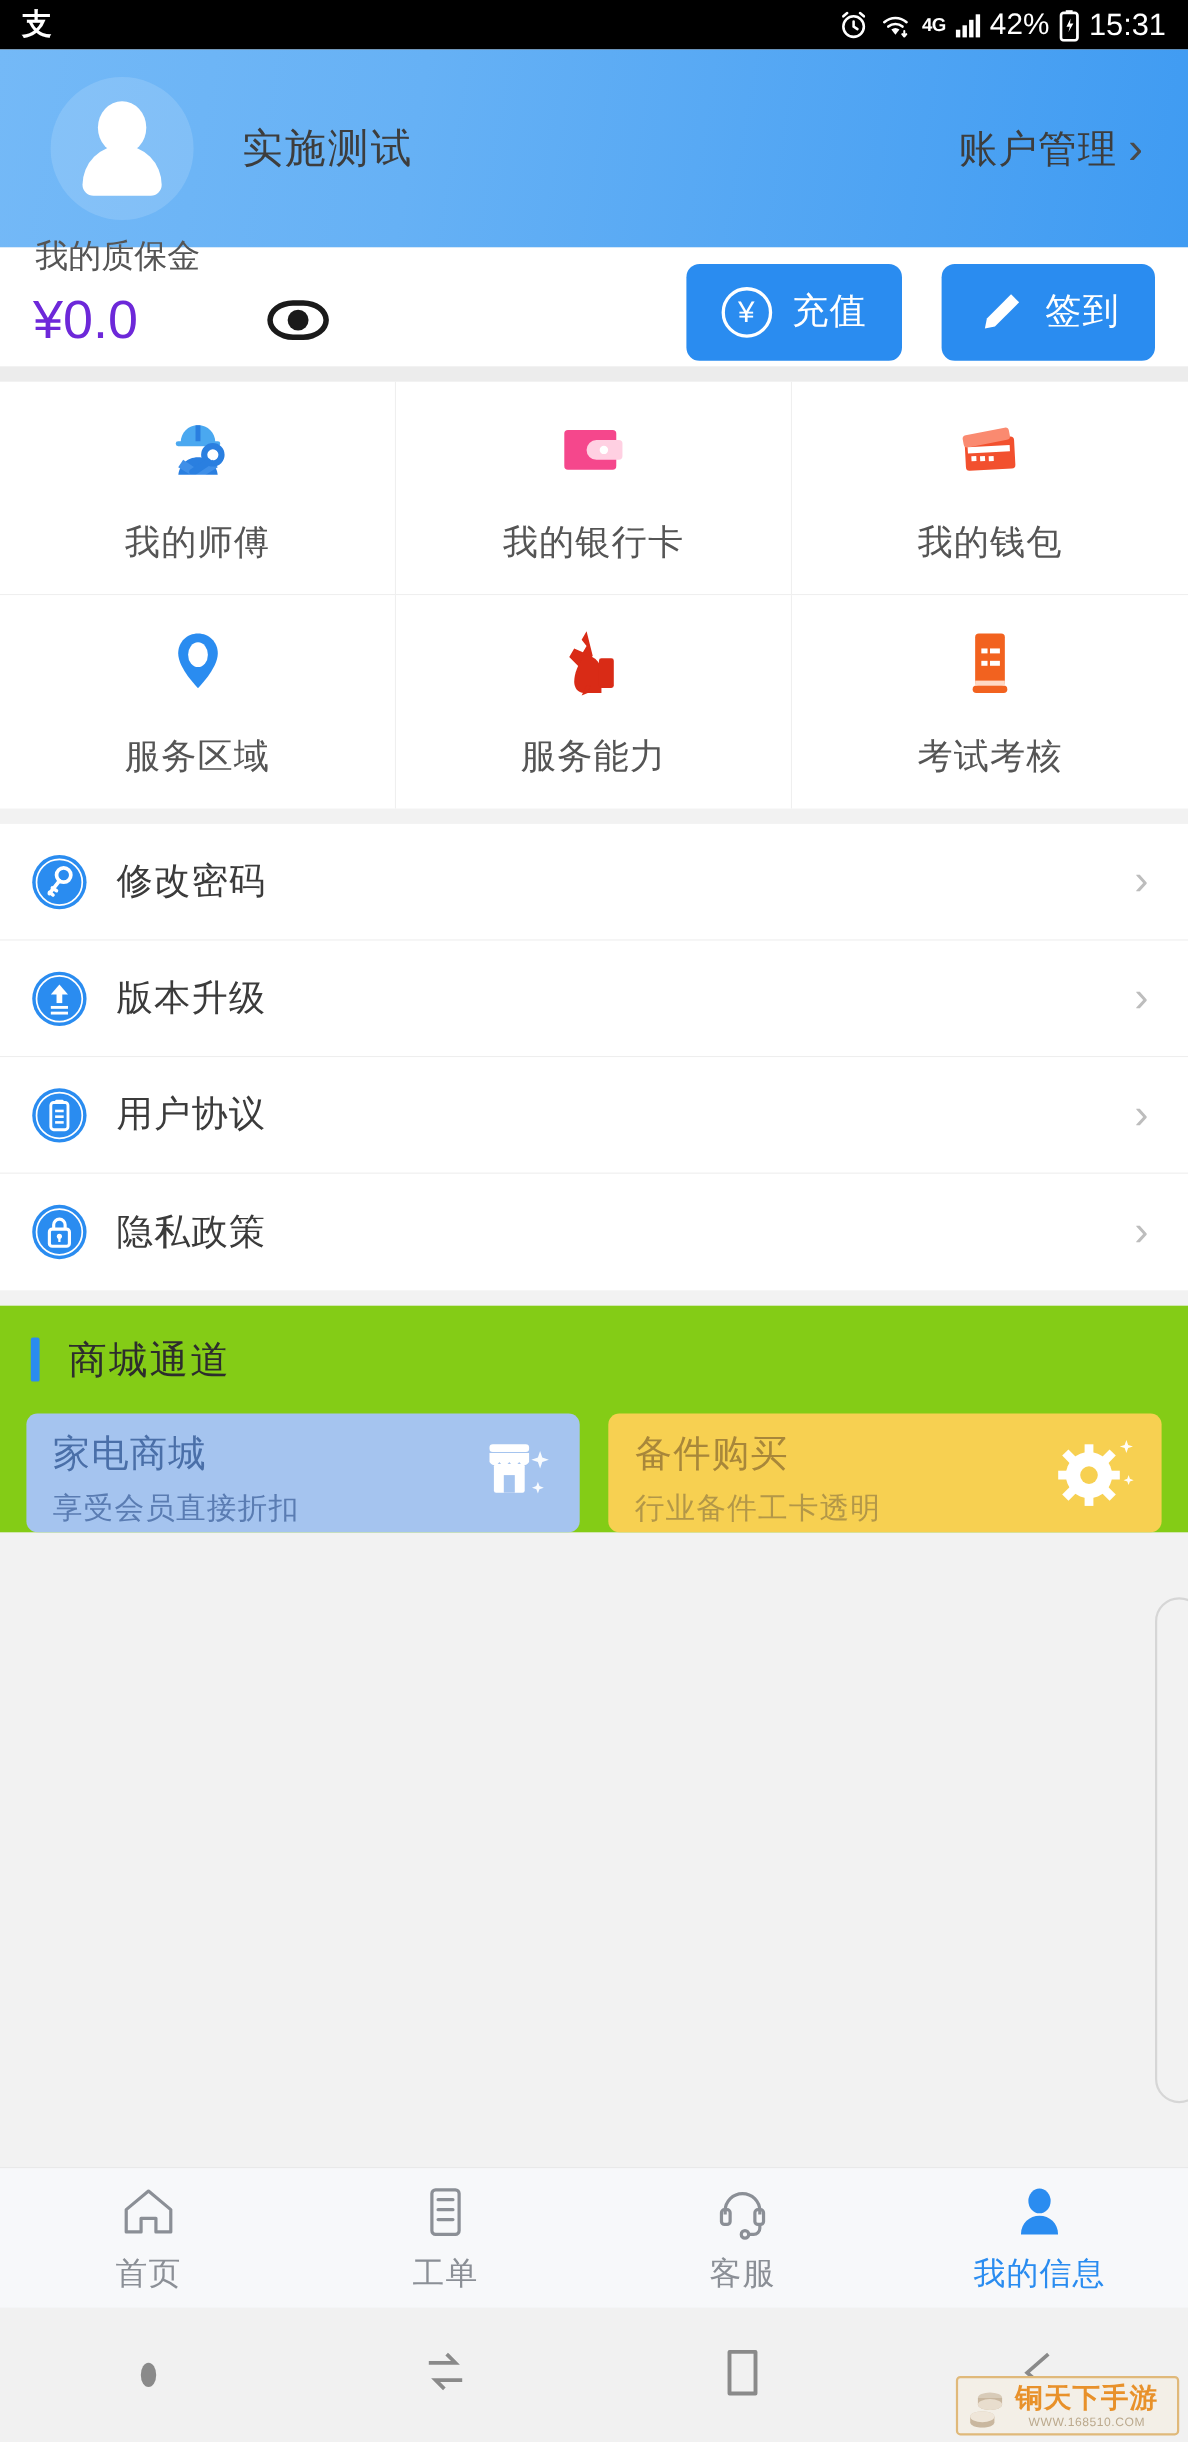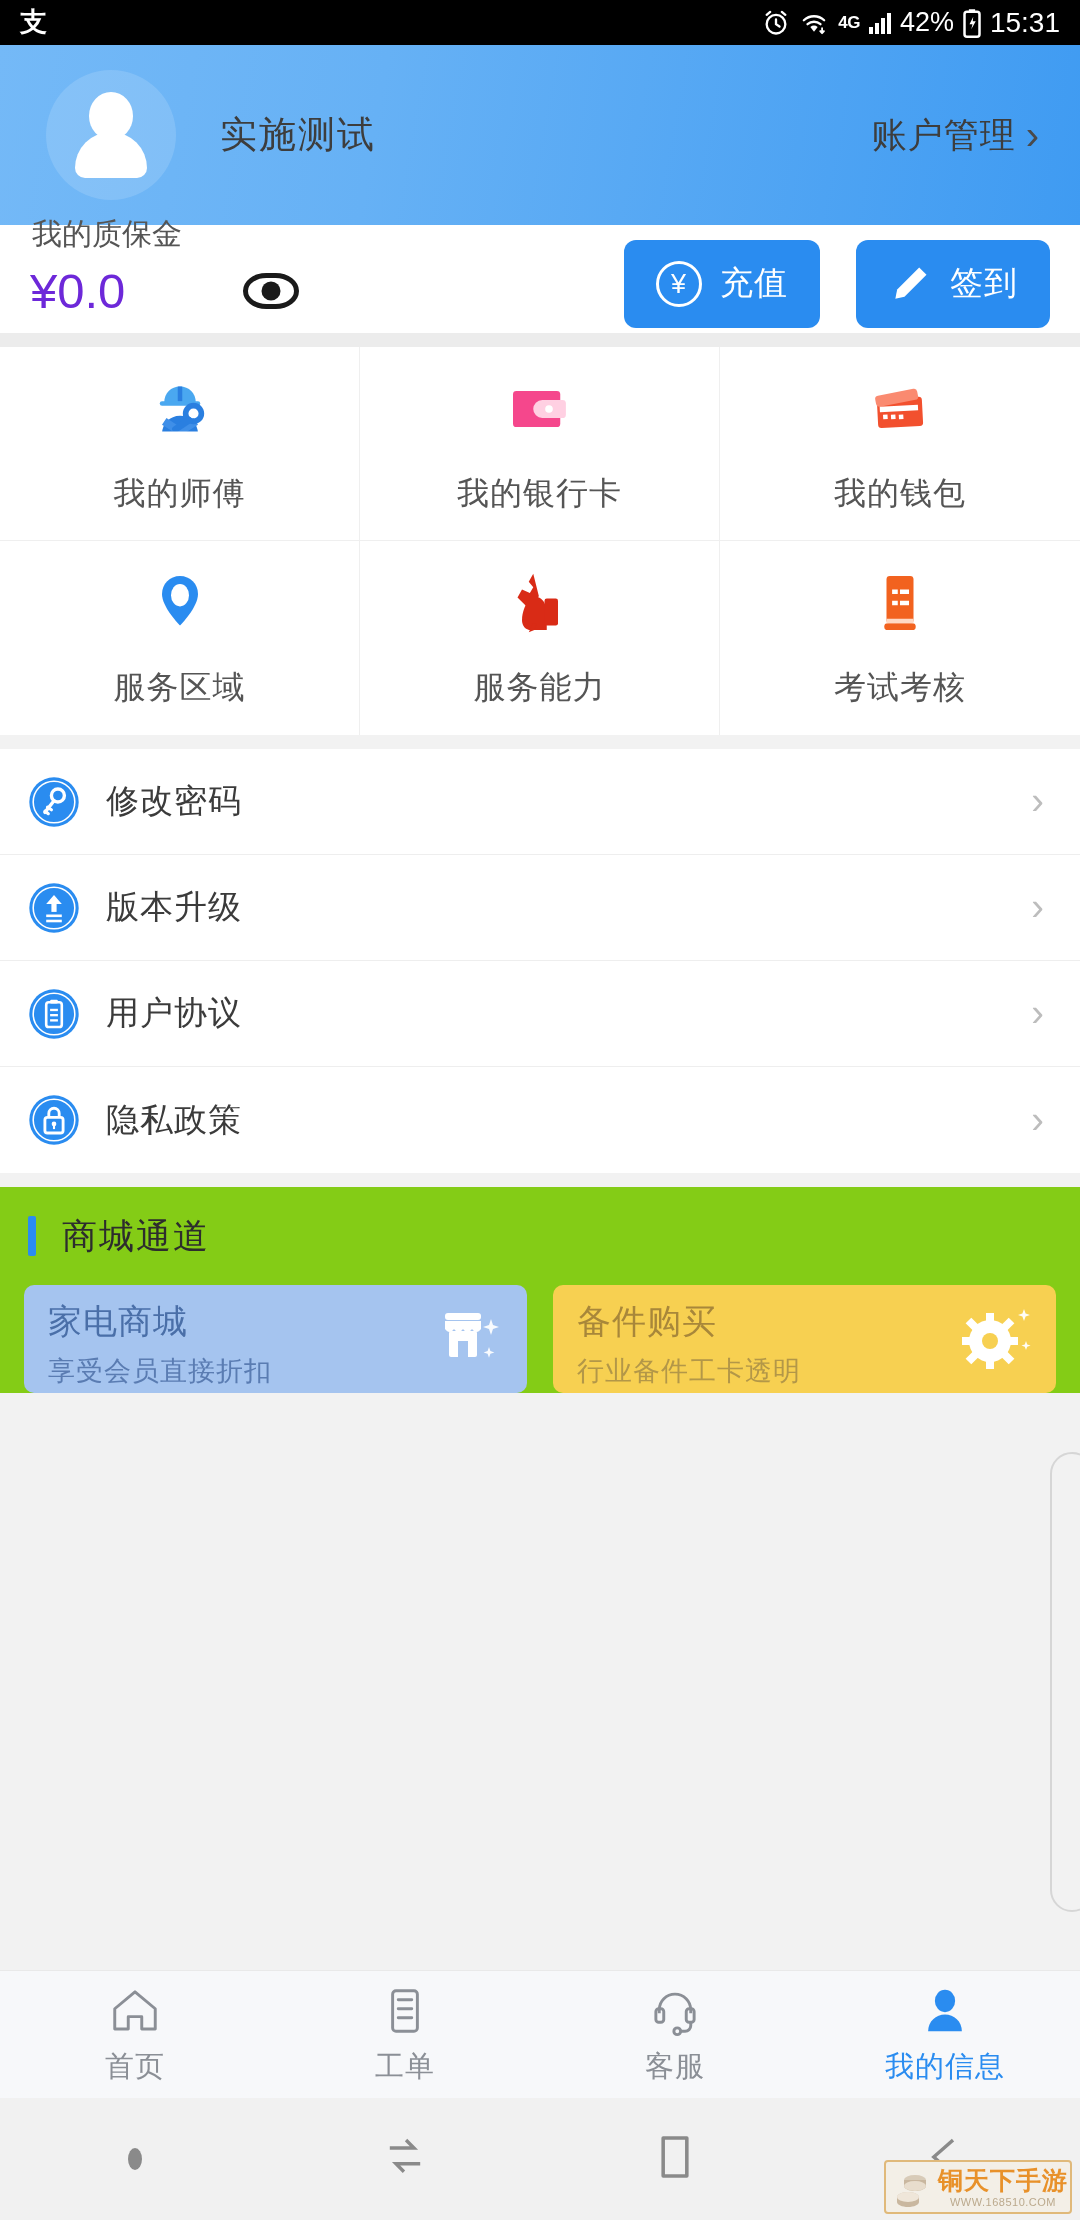--- a/index.html
+++ b/index.html
@@ -164,21 +164,21 @@
     position:absolute; left:0; bottom:0; width:1080px; height:122px;
     background:#f1f1f1; display:flex; align-items:center;
   }
   .anav{ flex:1; display:flex; align-items:center; justify-content:center; }
   .anav-dot{ width:14px;height:22px;border-radius:50%;background:#8a8a8a; }
 
   .watermark{
     position:absolute; right:8px; bottom:6px;
     display:flex; align-items:center; gap:8px;
     background:#f3efe7; border:2px solid #e0b97a; border-radius:4px;
-    padding:6px 2px 4px 8px;
+    padding:6px 17px 4px 8px;
   }
   .wm-coins{ width:36px;height:38px; }
   .wm-txt{ display:flex; flex-direction:column; align-items:center; }
   .wm-main{ font-size:25px; color:#e8912a; font-weight:bold; letter-spacing:1px; line-height:1; }
   .wm-sub{ font-size:11px; color:#bba98d; letter-spacing:.5px; margin-top:3px; }
 
   
   .right-overlay{
     position:absolute; right:-14px; top:1452px; width:44px; height:460px;
     border:2px solid #d6d6d6; border-radius:22px; background:transparent;

